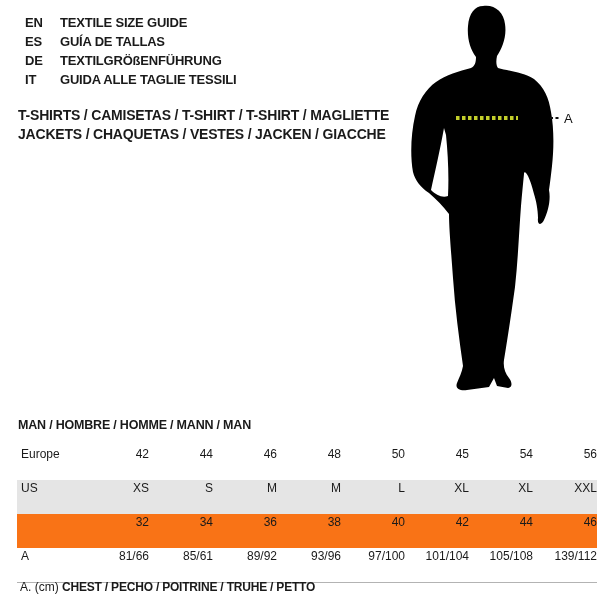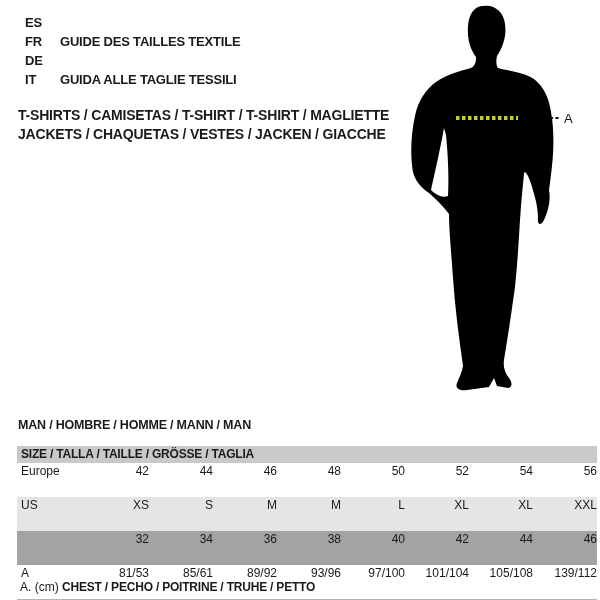--- a/index.html
+++ b/index.html
@@ -33,28 +33,30 @@
   .footnote { position:absolute; left:20px; top:580px; font-size:12px; }
   .footnote .fn-bold { font-weight:bold; letter-spacing:-0.2px; }
 </style>
 </head>
 <body>
 
 <div class="canvas">
 
   <div class="langs" id="langs">
       <div class="lang-row">
-        <span class="lang-code">ES</span>
+        <span class="lang-code">EN</span>
+        <span>TEXTILE SIZE GUIDE</span>
       </div>
       <div class="lang-row">
-        <span class="lang-code">FR</span>
-        <span>GUIDE DES TAILLES TEXTILE</span>
+        <span class="lang-code">ES</span>
+        <span>GUÍA DE TALLAS</span>
       </div>
       <div class="lang-row">
         <span class="lang-code">DE</span>
+        <span>TEXTILGRÖßENFÜHRUNG</span>
       </div>
       <div class="lang-row">
         <span class="lang-code">IT</span>
         <span>GUIDA ALLE TAGLIE TESSILI</span>
       </div>
     </div>
 
   <div class="cats">
     <div>T-SHIRTS / CAMISETAS / T-SHIRT / T-SHIRT / MAGLIETTE</div>
     <div>JACKETS / CHAQUETAS / VESTES / JACKEN / GIACCHE</div>
@@ -102,58 +104,57 @@
          C 449,176 448,155 446,135
          Z"></path>
     <line id="chest-line" x1="456" y1="118" x2="518" y2="118" stroke="#c3cf2b" stroke-width="4" stroke-dasharray="3.5 2.5"></line>
     <line id="callout-line" x1="550" y1="118" x2="561" y2="118" stroke="#111111" stroke-width="2" stroke-dasharray="3 2.5"></line>
     <text x="564" y="123" font-size="13" fill="#111111">A</text>
   </svg>
 
   <div class="section-title">MAN / HOMBRE / HOMME / MANN / MAN</div>
 
   <div class="size-table">
-    <div class="thead" style="background: rgb(201, 201, 201);">SIZE / TALLA / TAILLE / GRÖSSE / TAGLIA</div>
     <div id="tbody">
         <div class="trow">
           <div class="lbl">Europe</div>
           <div class="val">42</div>
           <div class="val">44</div>
           <div class="val">46</div>
           <div class="val">48</div>
           <div class="val">50</div>
-          <div class="val">52</div>
+          <div class="val">45</div>
           <div class="val">54</div>
           <div class="val">56</div>
         </div>
         <div class="trow shaded" style="background: #e5e5e5;">
           <div class="lbl">US</div>
           <div class="val">XS</div>
           <div class="val">S</div>
           <div class="val">M</div>
           <div class="val">M</div>
           <div class="val">L</div>
           <div class="val">XL</div>
           <div class="val">XL</div>
           <div class="val">XXL</div>
         </div>
-        <div class="trow shaded" style="background: #a3a3a3; gap: 48px;">
+        <div class="trow shaded" style="background: #f97316; gap: 48px;">
           <div class="lbl"></div>
           <div class="val">32</div>
           <div class="val">34</div>
           <div class="val">36</div>
           <div class="val">38</div>
           <div class="val">40</div>
           <div class="val">42</div>
           <div class="val">44</div>
           <div class="val">46</div>
         </div>
         <div class="trow">
           <div class="lbl">A</div>
-          <div class="val">81/53</div>
+          <div class="val">81/66</div>
           <div class="val">85/61</div>
           <div class="val">89/92</div>
           <div class="val">93/96</div>
           <div class="val">97/100</div>
           <div class="val">101/104</div>
           <div class="val">105/108</div>
           <div class="val">139/112</div>
         </div>
       </div>
   </div>

